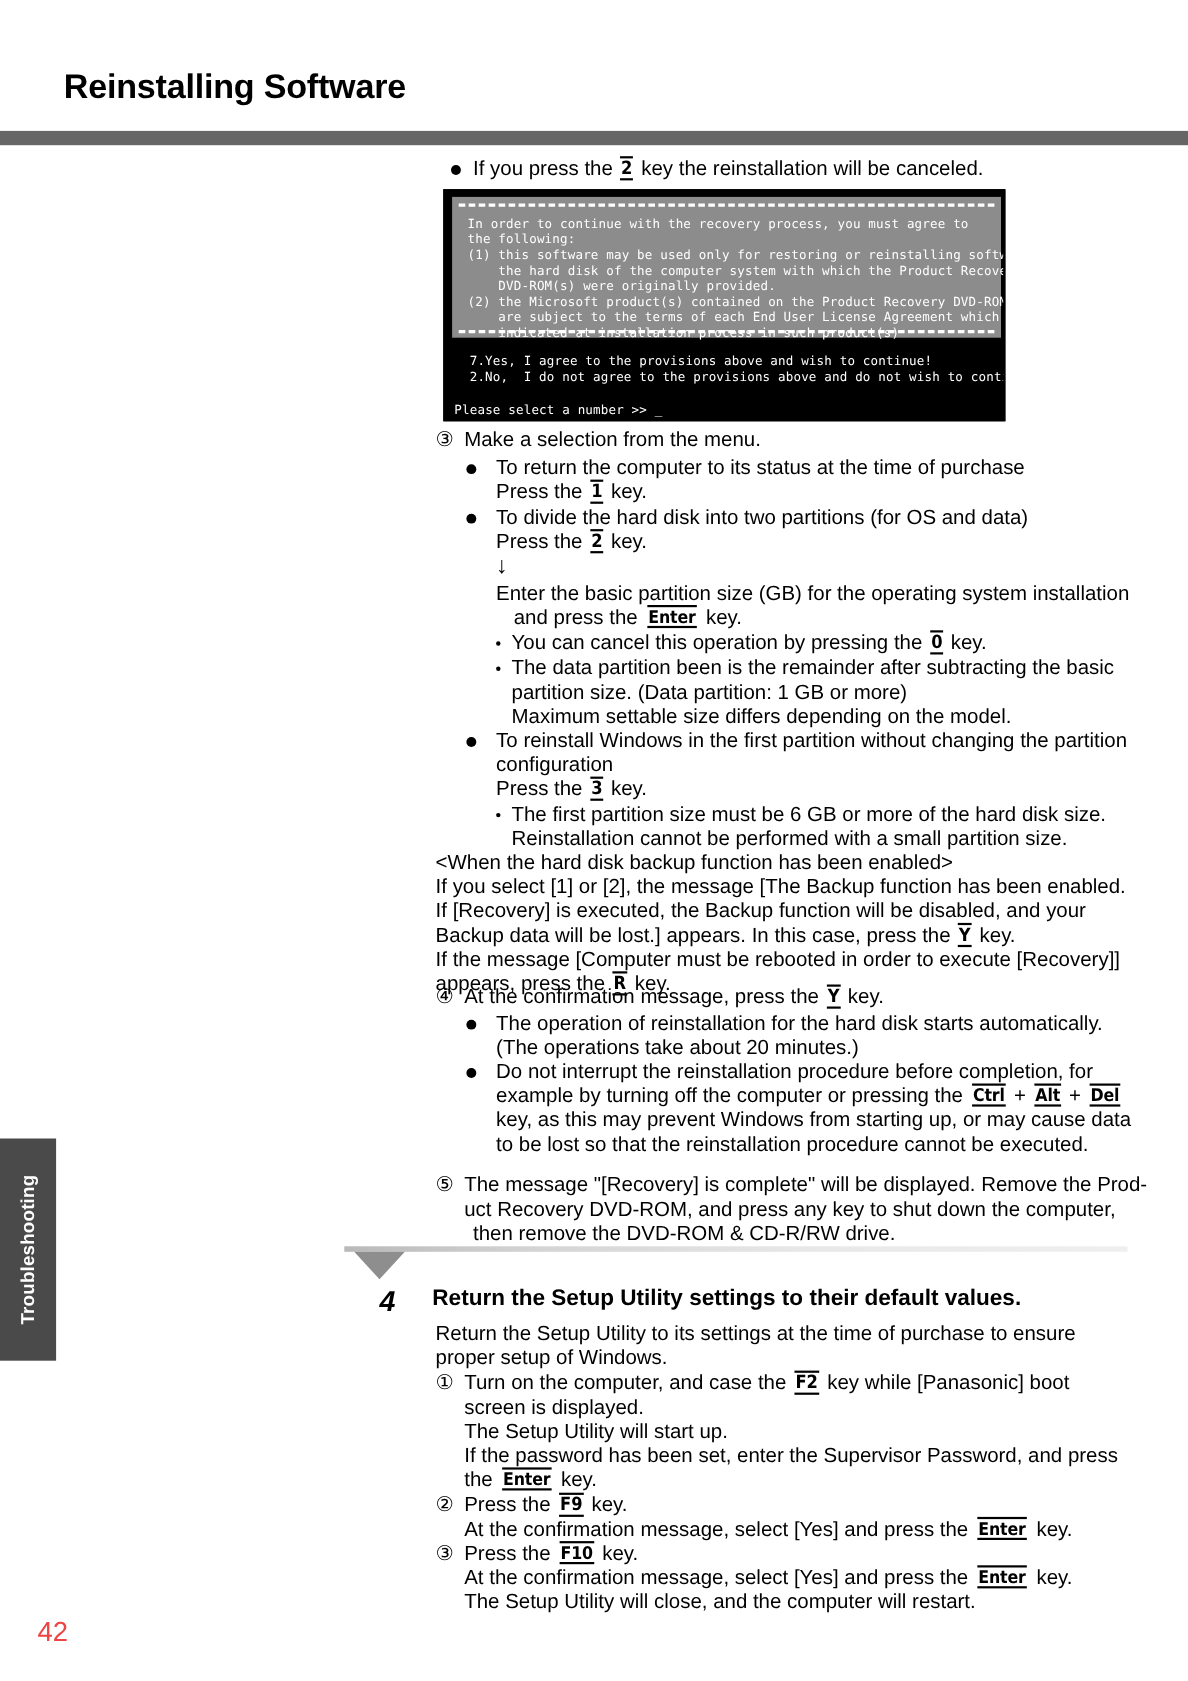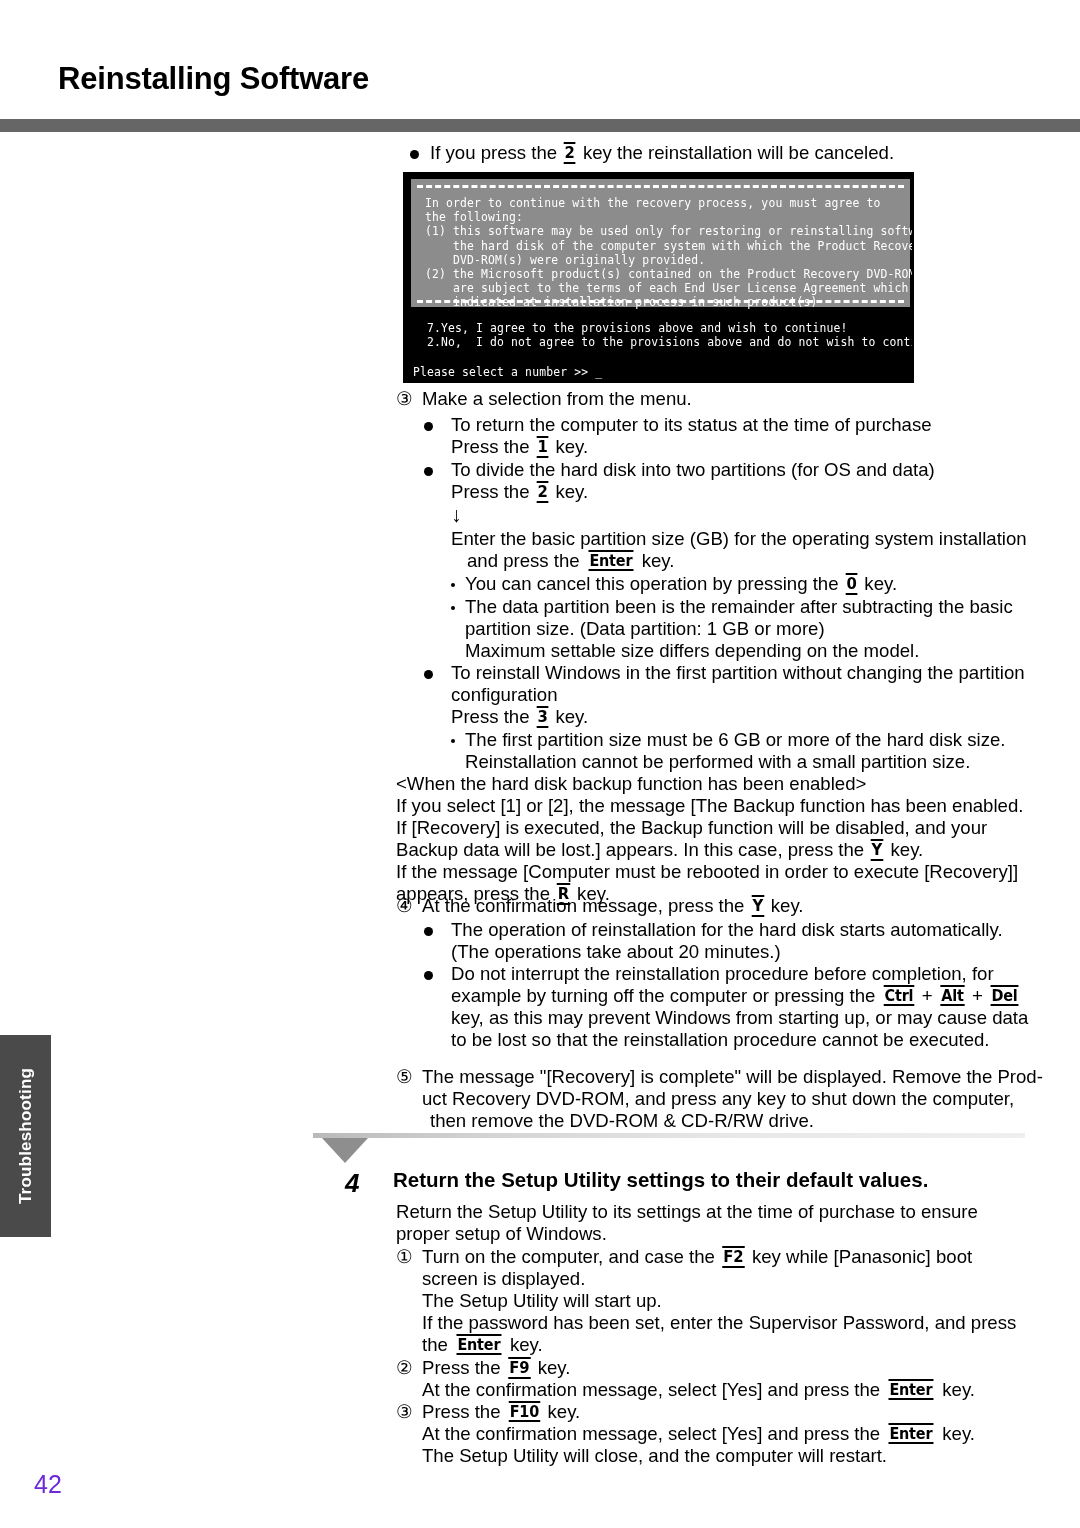--- a/index.html
+++ b/index.html
@@ -61,21 +61,21 @@
     justify-content: center;
     letter-spacing: 0.2px;
   }
 
   
   #page-number {
     position: absolute;
     left: 34px;
     top: 1470px;
     font-size: 25px;
-    color: #6d28d9;
+    color: #ef4444;
   }
 
   
   #content {
     position: absolute;
     left: 0;
     top: 132px;
     width: 1080px;
   }
 

